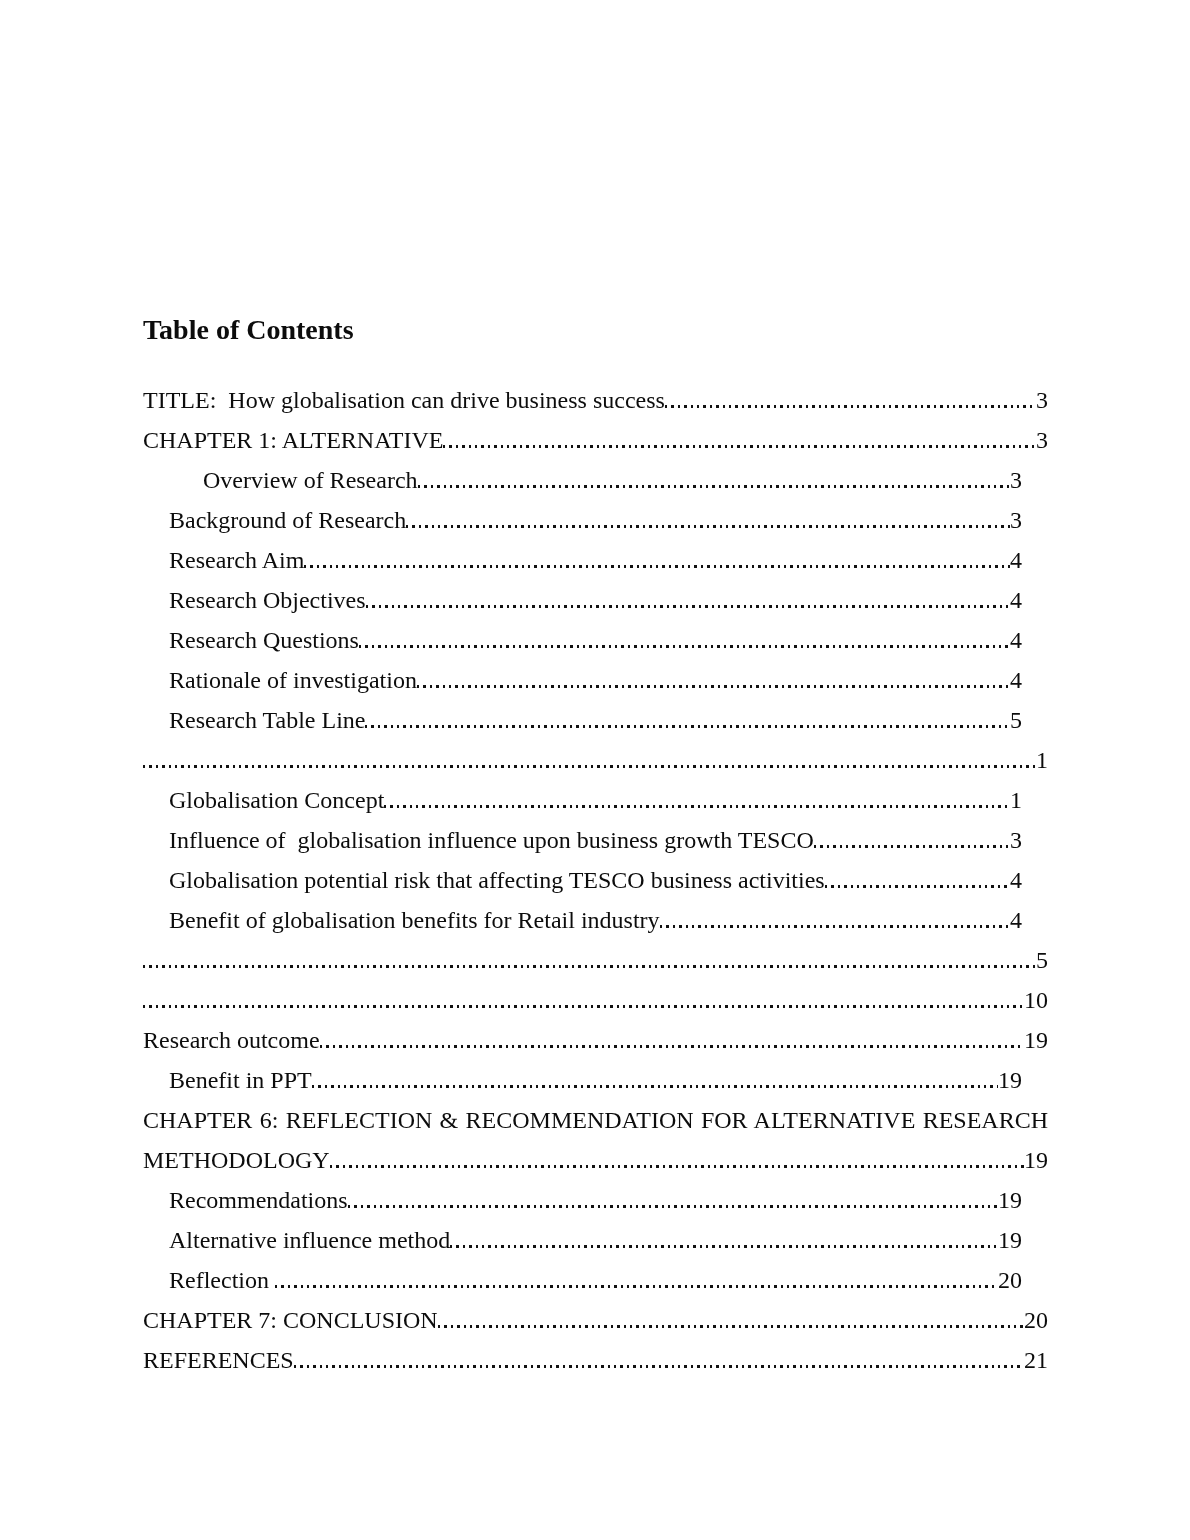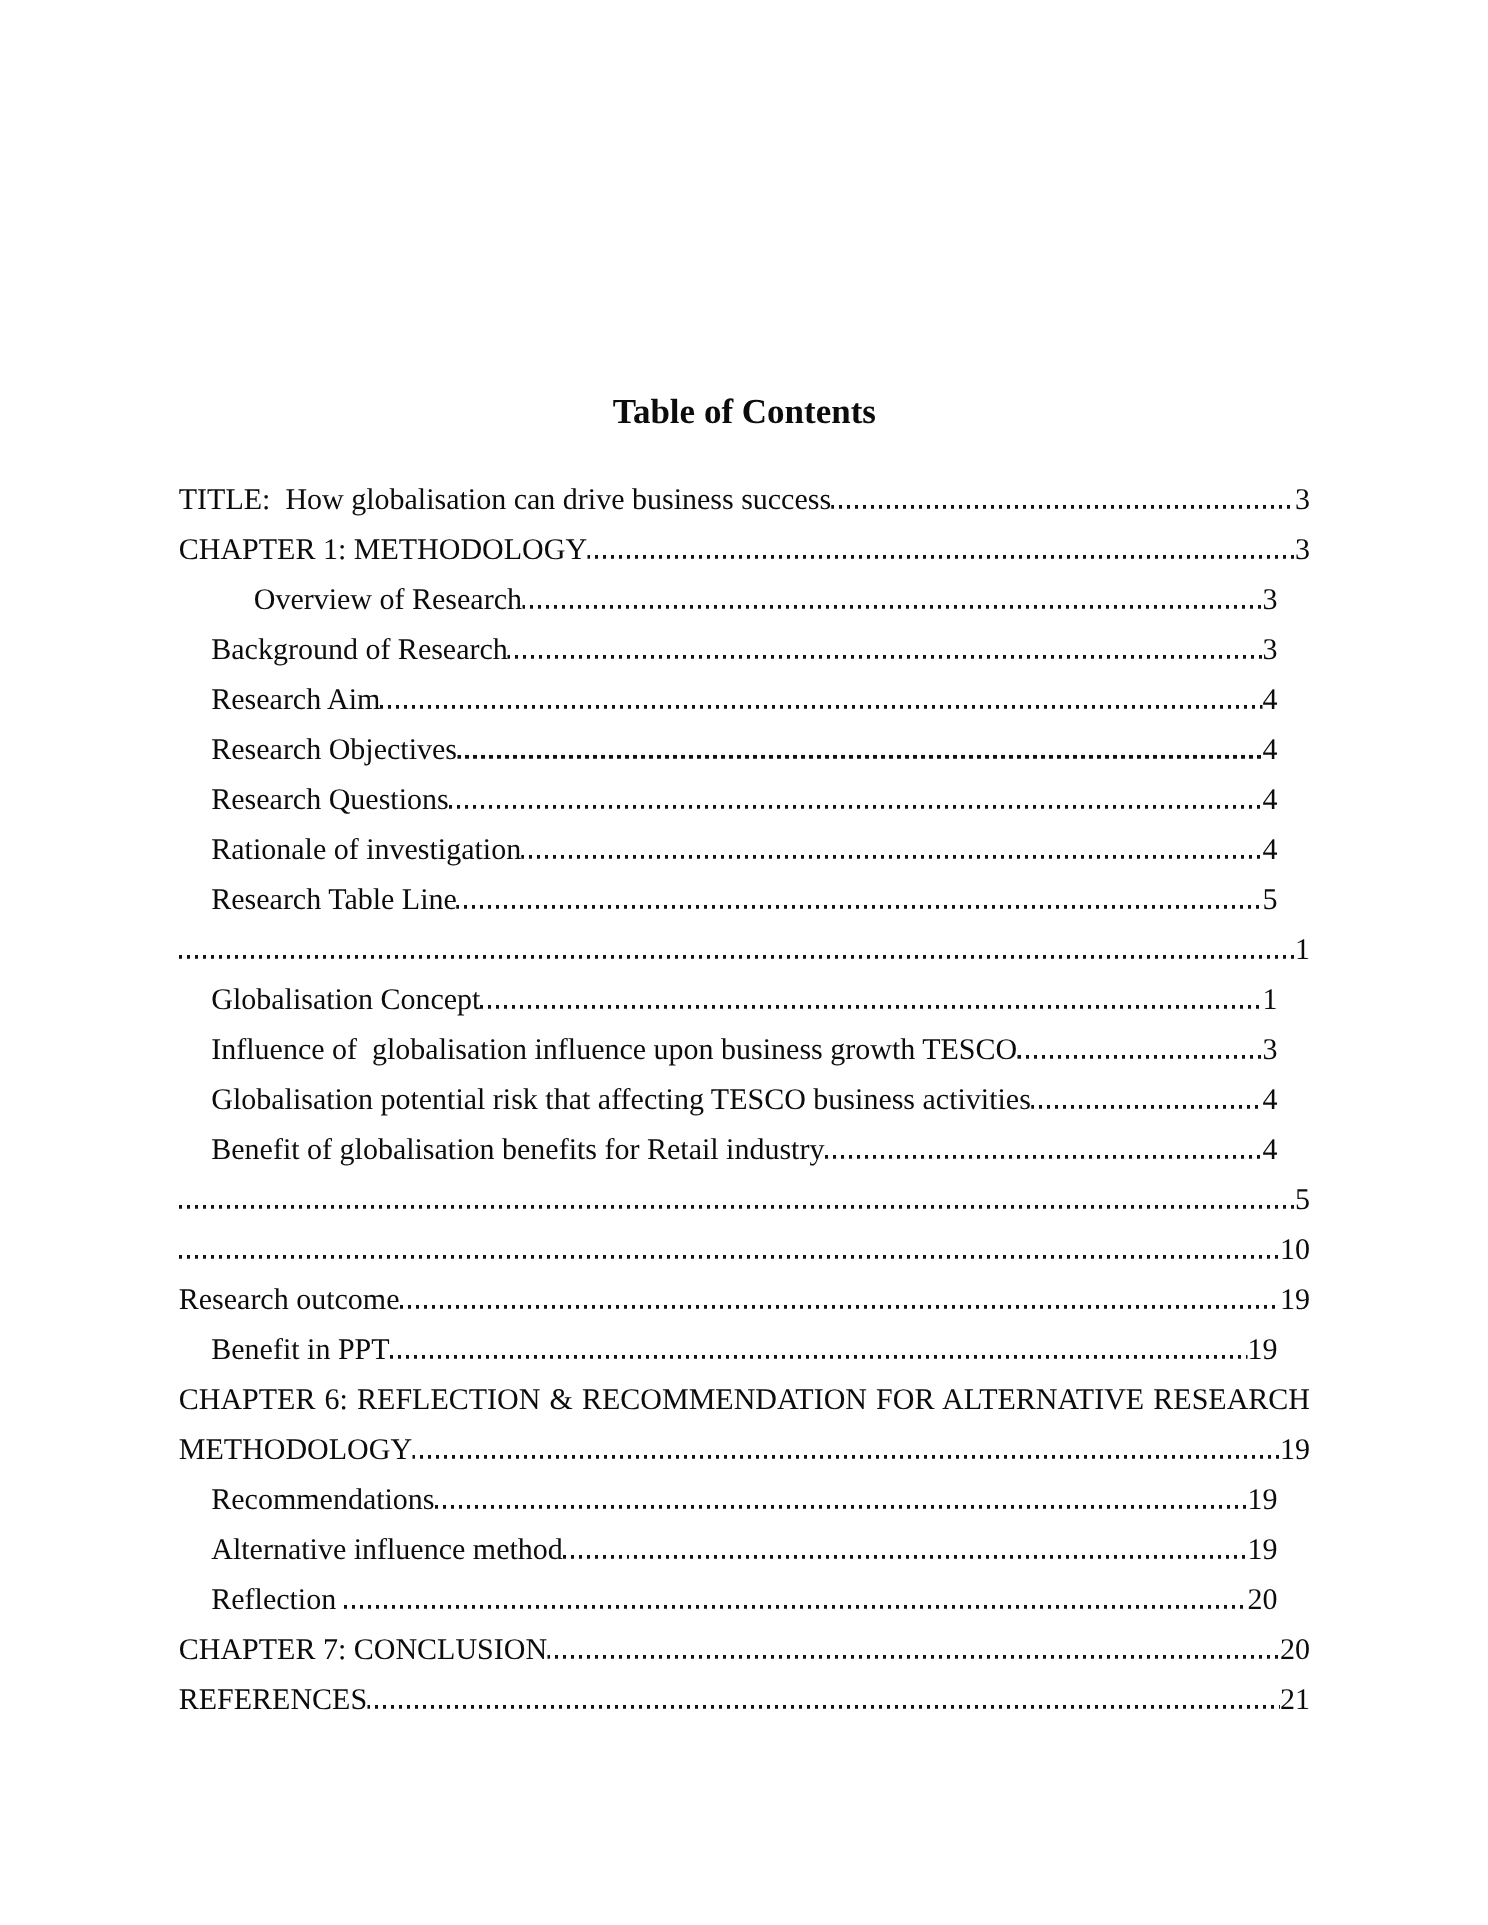--- a/index.html
+++ b/index.html
@@ -13,21 +13,21 @@
     height: 1540px;
     background: #ffffff;
     box-sizing: border-box;
     padding: 312px 142px 0 143px;
     font-family: "Liberation Serif", "DejaVu Serif", serif;
     font-size: 24px;
     color: #0c0c0c;
     overflow: hidden;
   }
   .toc-title {
-    text-align: center;
+    text-align: left;
     font-weight: bold;
     font-size: 28px;
     line-height: 36px;
     margin: 0 0 32px 0;
   }
   .row {
     display: flex;
     align-items: baseline;
     height: 40px;
     line-height: 40px;
@@ -67,21 +67,21 @@
 
   <h1 class="toc-title">Table of Contents</h1>
 
   <div class="row">
     <span class="t">TITLE:  How globalisation can drive business success</span>
     <span class="leader"></span>
     <span class="pg">3</span>
   </div>
 
   <div class="row">
-    <span class="t">CHAPTER 1: METHODOLOGY</span>
+    <span class="t">CHAPTER 1: ALTERNATIVE</span>
     <span class="leader"></span>
     <span class="pg">3</span>
   </div>
 
   <div class="row lvl2">
     <span class="t">Overview of Research</span>
     <span class="leader"></span>
     <span class="pg">3</span>
   </div>
 

